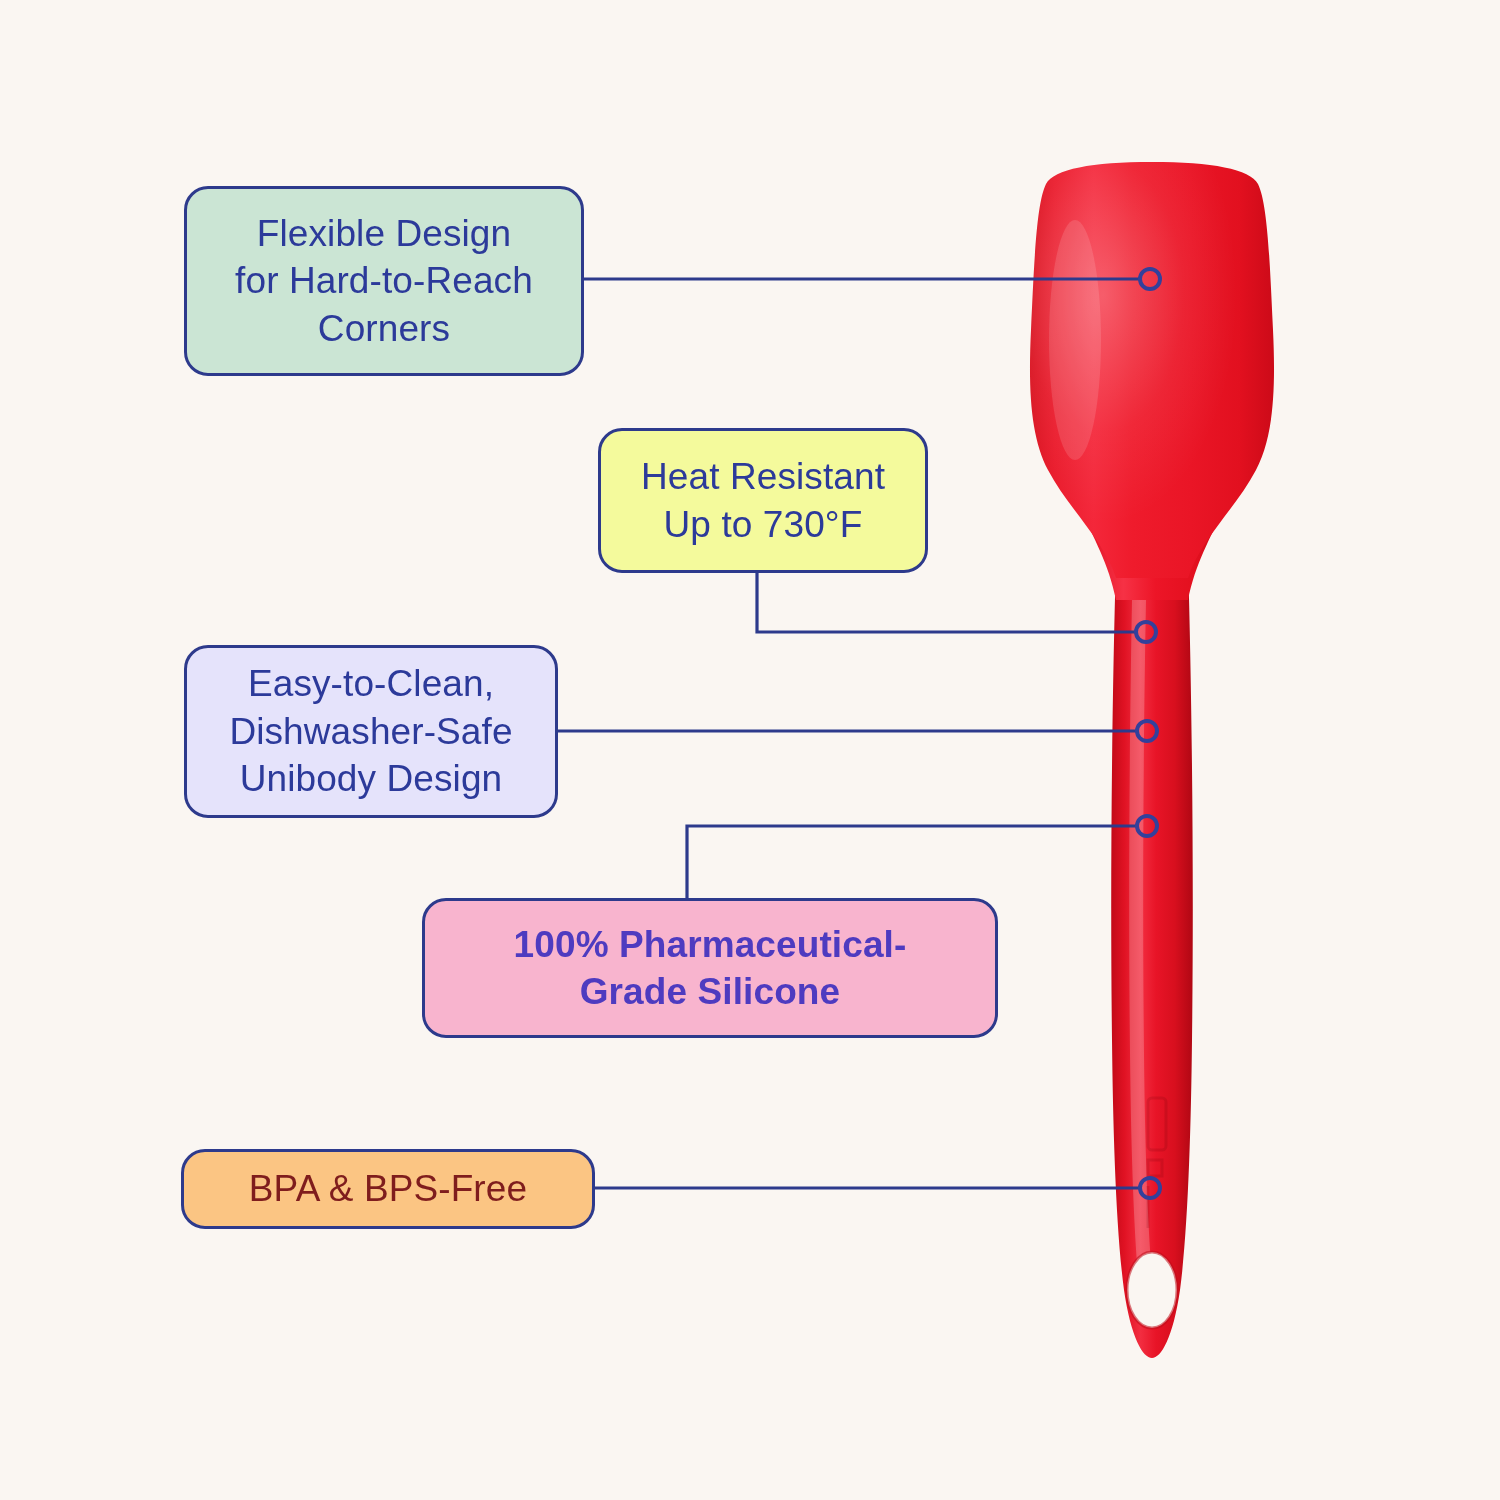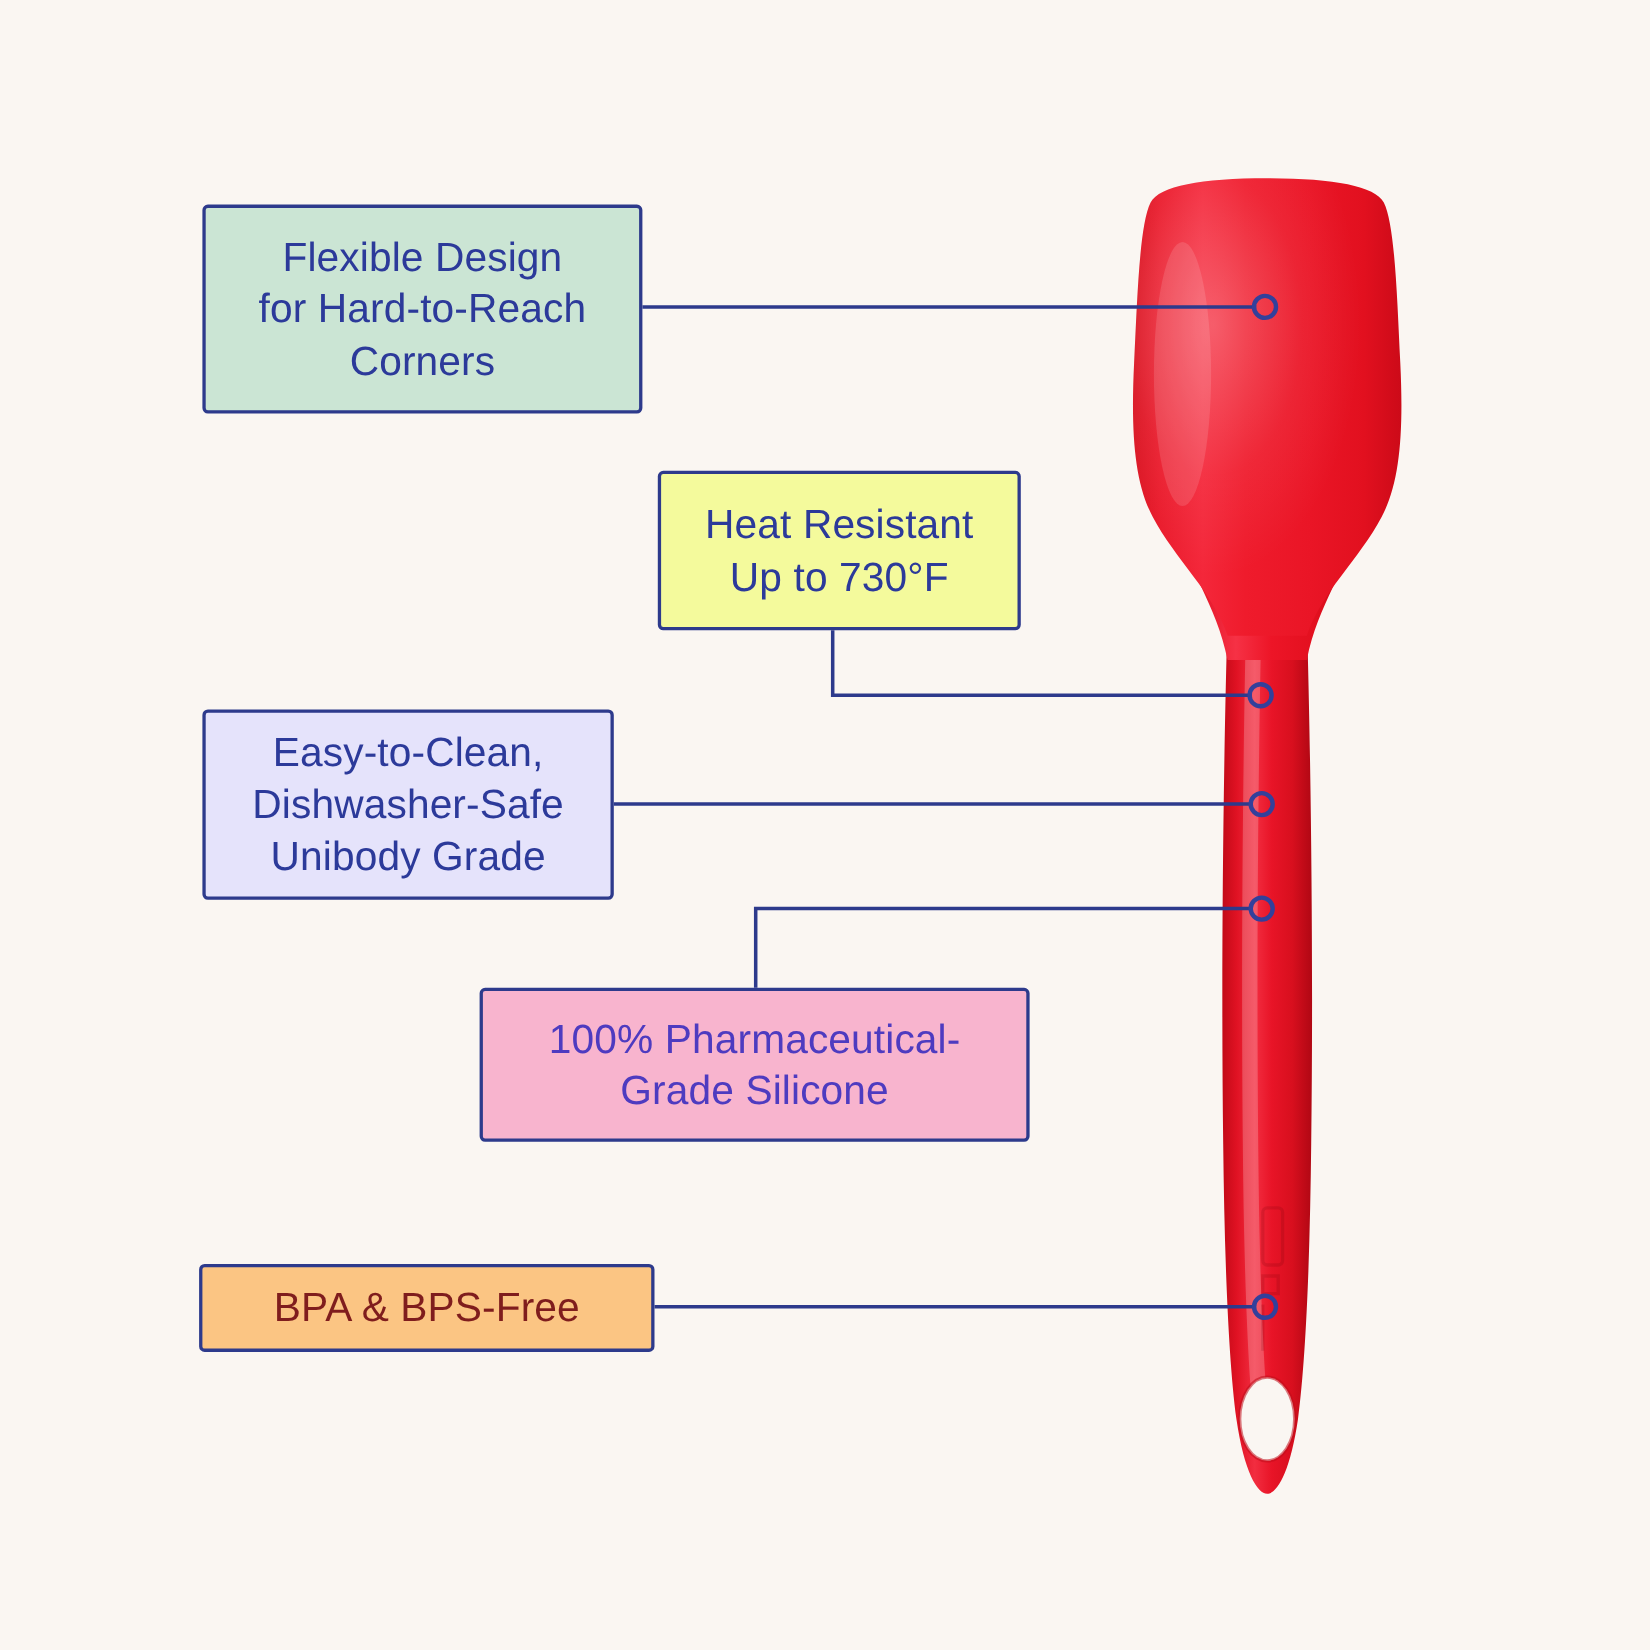--- a/index.html
+++ b/index.html
@@ -18,21 +18,21 @@
   #svg-layer {
     position: absolute;
     left: 0; top: 0;
     width: 1500px;
     height: 1500px;
   }
   .callout {
     position: absolute;
     box-sizing: border-box;
     border: 3px solid #2d3a8c;
-    border-radius: 5px;
+    border-radius: 24px;
     display: flex;
     align-items: center;
     justify-content: center;
     text-align: center;
     z-index: 5;
   }
   .callout-text {
     font-size: 37px;
     line-height: 1.28;
     color: #2c3a9a;
@@ -50,22 +50,23 @@
     left: 598px; top: 428px; width: 330px; height: 145px;
     background: #f4fa9c;
   }
   
   #box-clean {
     left: 184px; top: 645px; width: 374px; height: 173px;
     background: #e5e3fb;
   }
   
   #box-silicone {
-    left: 436px; top: 898px; width: 500px; height: 140px;
+    left: 422px; top: 898px; width: 576px; height: 140px;
     background: #f8b4ce;
+    font-weight: bold;
   }
   #box-silicone .callout-text { color: #4e3bc0; }
   
   #box-bpa {
     left: 181px; top: 1149px; width: 414px; height: 80px;
     background: #fbc583;
   }
   #box-bpa .callout-text { color: #7f1d1d; }
 </style>
 </head>
@@ -203,21 +204,21 @@
   </div>
 
   <div class="callout" id="box-heat">
     <span class="callout-text">Heat Resistant
 Up to 730°F</span>
   </div>
 
   <div class="callout" id="box-clean">
     <span class="callout-text">Easy-to-Clean,
 Dishwasher-Safe
-Unibody Grade</span>
+Unibody Design</span>
   </div>
 
   <div class="callout" id="box-silicone">
     <span class="callout-text">100% Pharmaceutical-
 Grade Silicone</span>
   </div>
 
   <div class="callout" id="box-bpa">
     <span class="callout-text">BPA &amp; BPS-Free</span>
   </div>

